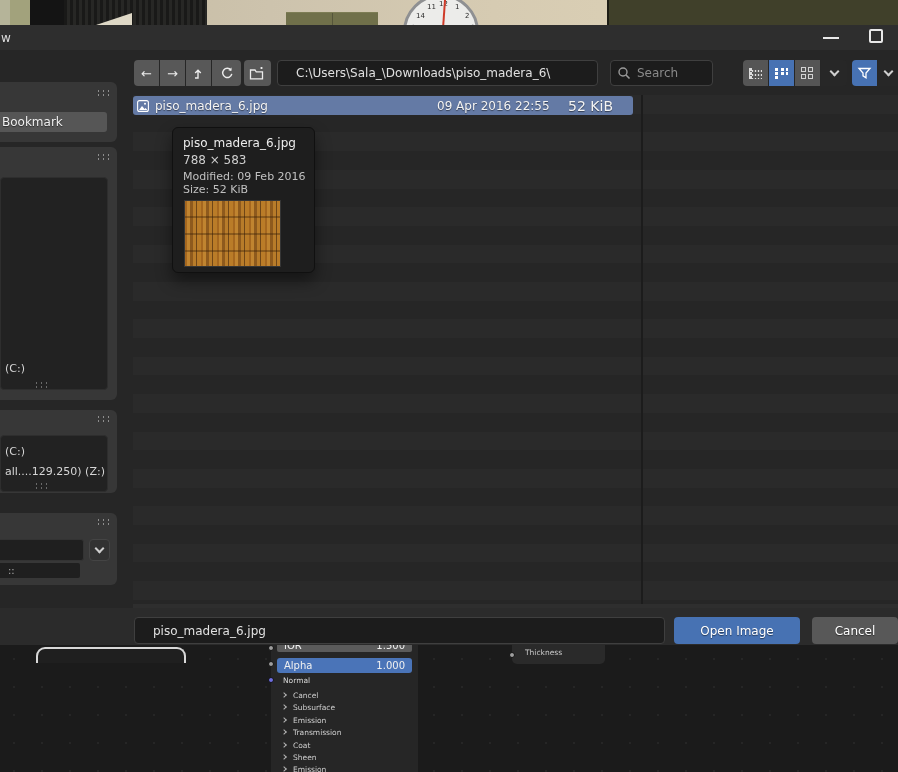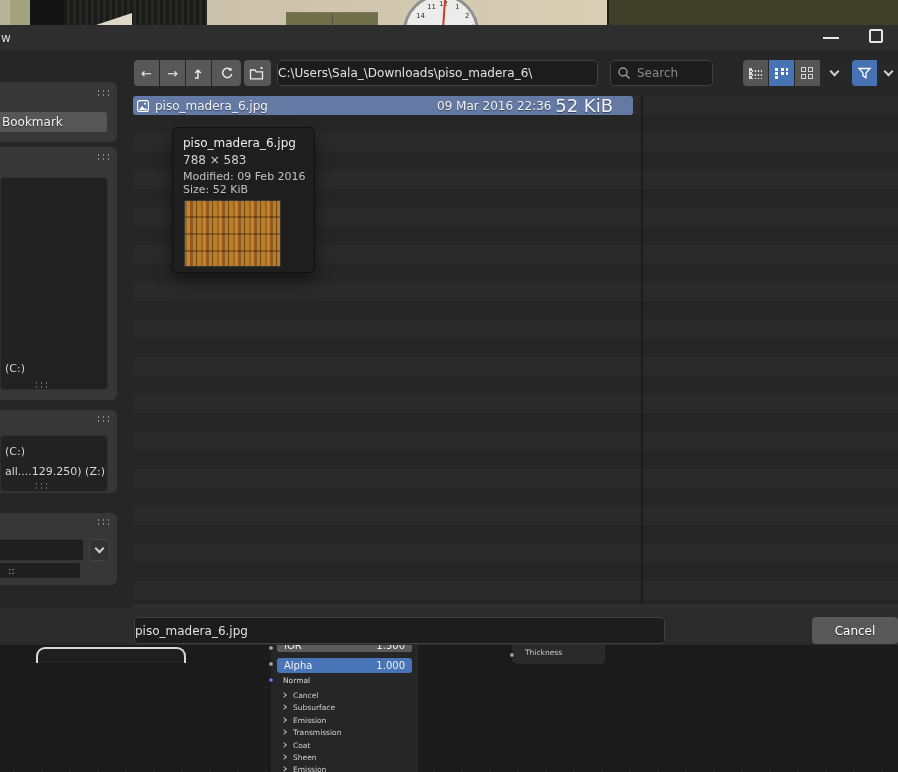--- a/index.html
+++ b/index.html
@@ -41,21 +41,21 @@
   .tshadow{text-shadow:0 1px 1px rgba(0,0,0,.5);}
 
   
   .btn{position:absolute;height:26px;background:#585858;display:flex;align-items:center;justify-content:center;color:#ececec;}
   .navgroup{left:134px;top:35px;display:flex;gap:1px;position:absolute;}
   .navgroup .nbtn{width:25px;height:26px;background:#585858;display:flex;align-items:center;justify-content:center;font-size:13px;color:#ececec;}
   .navgroup .nbtn:first-child{border-radius:4px 0 0 4px;}
   .navgroup .nbtn:last-child{border-radius:0 4px 4px 0;width:29px;}
   .newfolder{left:244px;top:35px;width:27px;border-radius:4px;}
   .field{position:absolute;height:26px;background:#1c1c1c;border:1px solid #3f3f3f;border-radius:4px;color:#e0e0e0;}
-  input.field{outline:none;font-family:"DejaVu Sans",sans-serif;font-size:12px;padding:0 0;}
+  input.field{outline:none;font-family:"DejaVu Sans",sans-serif;font-size:12px;padding:0 18px;}
   input.field::placeholder{color:#8a8a8a;}
   .path-field{left:277px;top:35px;width:321px;}
   .search-field{left:610px;top:35px;width:103px;padding-left:26px !important;}
   .search-glyph{position:absolute;left:617px;top:41px;width:14px;height:14px;z-index:2;}
 
   .viewgroup{position:absolute;left:743px;top:35px;display:flex;gap:1px;}
   .vbtn{width:25px;height:26px;background:#555;display:flex;align-items:center;justify-content:center;}
   .vbtn.sel{background:#4772b3;}
   .vbtn:first-child{border-radius:4px 0 0 4px;}
   .drop{width:26px;height:26px;background:#272727;border-radius:0 4px 4px 0;display:flex;align-items:center;justify-content:center;}
@@ -83,21 +83,21 @@
 
   
   .file-area{left:133px;top:70px;width:765px;height:513px;
     background:repeating-linear-gradient(180deg,#2a2a2a 0 18.7px,#262626 18.7px 37.4px);}
   .col-divider{position:absolute;left:508px;top:0;width:2px;height:509px;background:#1c1c1c;}
   .bottom-strip{position:absolute;left:0;top:509px;width:765px;height:4px;background:#2e2e2e;}
   .file-row{position:absolute;left:0;top:1px;width:500px;height:19px;background:#647aa5;border-radius:3px;
     display:flex;align-items:center;color:#f4f4f4;}
   .file-row .fname{margin-left:22px;font-size:12px;}
   .file-row .fdate{position:absolute;left:304px;font-size:12px;}
-  .file-row .fsize{position:absolute;right:20px;font-size:18px;}
+  .file-row .fsize{position:absolute;right:20px;font-size:14px;}
   .file-icon{position:absolute;left:4px;top:4px;}
 
   
   .tooltip{left:172px;top:102px;width:143px;height:146px;background:#1e1e1e;
     border:1px solid #101010;border-radius:6px;box-shadow:0 8px 16px rgba(0,0,0,.45);z-index:20;}
   .tt-title{position:absolute;left:10px;top:8px;font-size:12px;color:#ececec;}
   .tt-dims{position:absolute;left:10px;top:25px;font-size:12px;color:#cfcfcf;}
   .tt-mod{position:absolute;left:10px;top:42px;font-size:11px;color:#c0c0c0;}
   .tt-size{position:absolute;left:10px;top:55px;font-size:11px;color:#c0c0c0;}
   .tt-thumb{position:absolute;left:11px;top:72px;width:97px;height:67px;border:1px solid #353535;
@@ -334,33 +334,36 @@
     <div class="abs file-area">
       <div class="col-divider"></div>
       <div class="bottom-strip"></div>
       <div class="file-row">
         <svg class="file-icon" width="12" height="12" viewBox="0 0 12 12">
             <rect x="0.6" y="0.6" width="10.8" height="10.8" rx="2" fill="none" stroke="#fff" stroke-width="1.1"></rect>
             <circle cx="8" cy="3.8" r="1" fill="#fff"></circle>
             <path d="M2 10 l3-4 2.6 3.1 1-1.1 1.8 2 Z" fill="#fff"></path>
           </svg>
         <span class="fname tshadow">piso_madera_6.jpg</span>
-        <span class="fdate tshadow">09 Mar 2016 22:36</span>
+        <span class="fdate tshadow">09 Apr 2016 22:55</span>
         <span class="fsize tshadow">52 KiB</span>
       </div>
     </div>
 
     <div class="abs tooltip">
       <div class="tt-title">piso_madera_6.jpg</div>
       <div class="tt-dims">788 × 583</div>
       <div class="tt-mod">Modified: 09 Feb 2016</div>
       <div class="tt-size">Size: 52 KiB</div>
       <div class="tt-thumb"></div>
     </div>
 
     <div class="abs exec-bar"></div>
     <input class="field abs filename-field" readonly="" value="piso_madera_6.jpg" style="">
+    <div class="dlg-btn open-btn">
+      <span class="tshadow">Open Image</span>
+    </div>
     <div class="dlg-btn cancel-btn">
       <span class="tshadow">Cancel</span>
     </div>
   </div>
 
 </div>
 
 </body></html>

